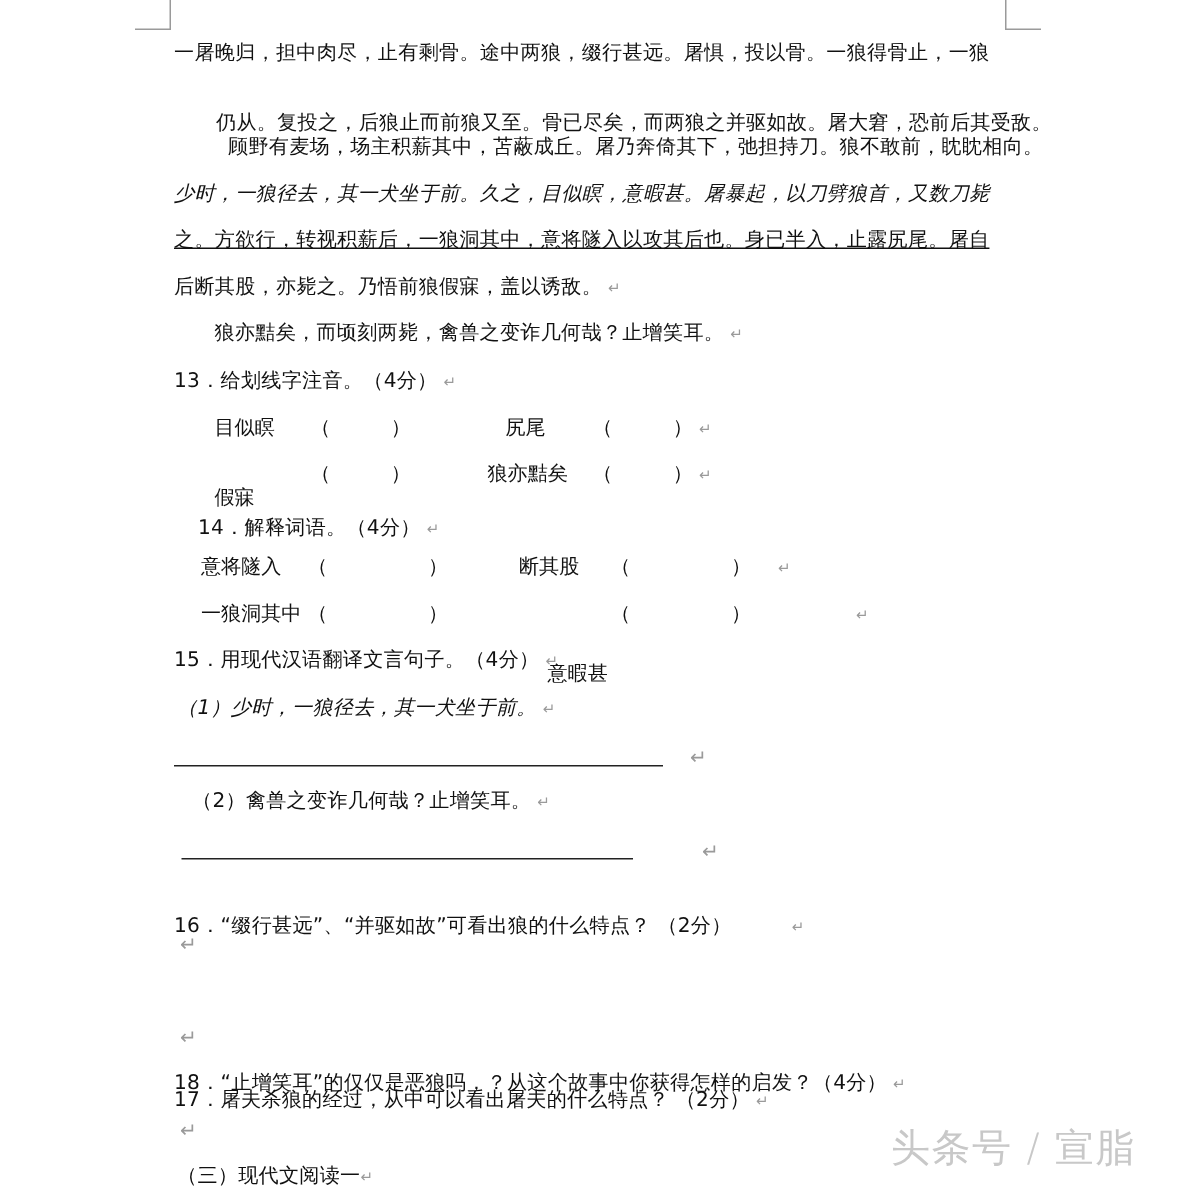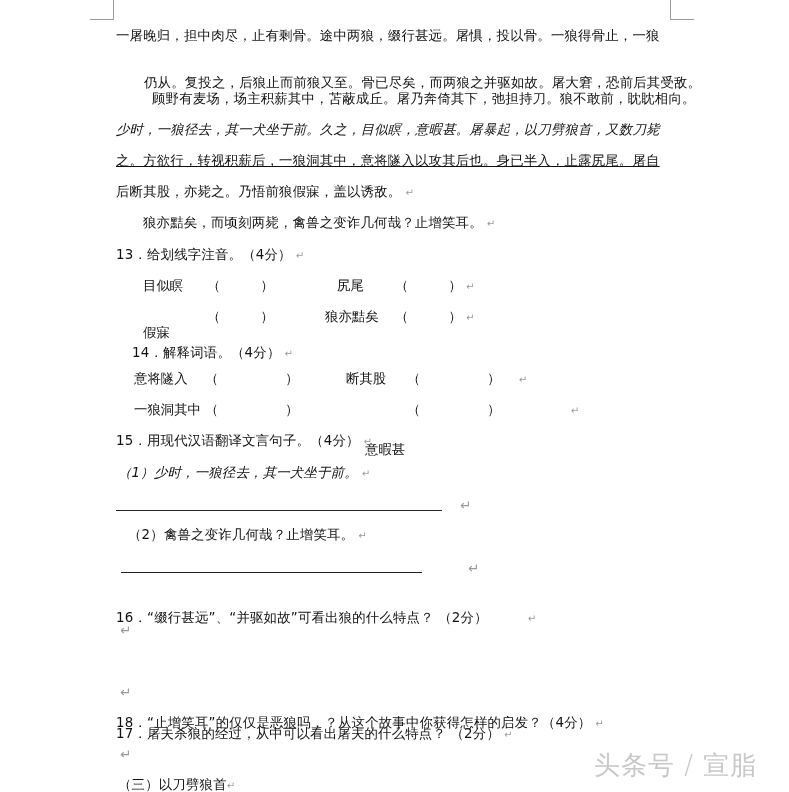--- a/index.html
+++ b/index.html
@@ -61,15 +61,15 @@
 
 <div class="line" style="top:590px;margin-top:19px;"><span>16．“缀行甚远”、“并驱如故”可看出狼的什么特点？ （2分）</span><span class="pm" style="margin-left:40px;">↵</span></div>
 <div class="cell pm" style="left:116px; top:622px;">↵</div>
 
 <div class="line" style="top:683px;margin-top:42px;"><span>17．屠夫杀狼的经过，从中可以看出屠夫的什么特点？ （2分）</span><span class="pm">↵</span></div>
 <div class="cell pm" style="left:116px; top:684px;">↵</div>
 
 <div class="line" style="top:714px;"><span>18．“止增笑耳”的仅仅是恶狼吗，？从这个故事中你获得怎样的启发？（4分）</span><span class="pm">↵</span></div>
 <div class="cell pm" style="left:116px; top:746px;">↵</div>
 
-<div class="line" style="top:776px; left:118px;"><span>（三）以刀劈狼首</span><span class="pm" style="margin-left:0;">↵</span></div>
+<div class="line" style="top:776px; left:118px;"><span>（三）现代文阅读一</span><span class="pm" style="margin-left:0;">↵</span></div>
 
 <div class="watermark">头条号 / 宣脂</div>
 
 </body></html>

